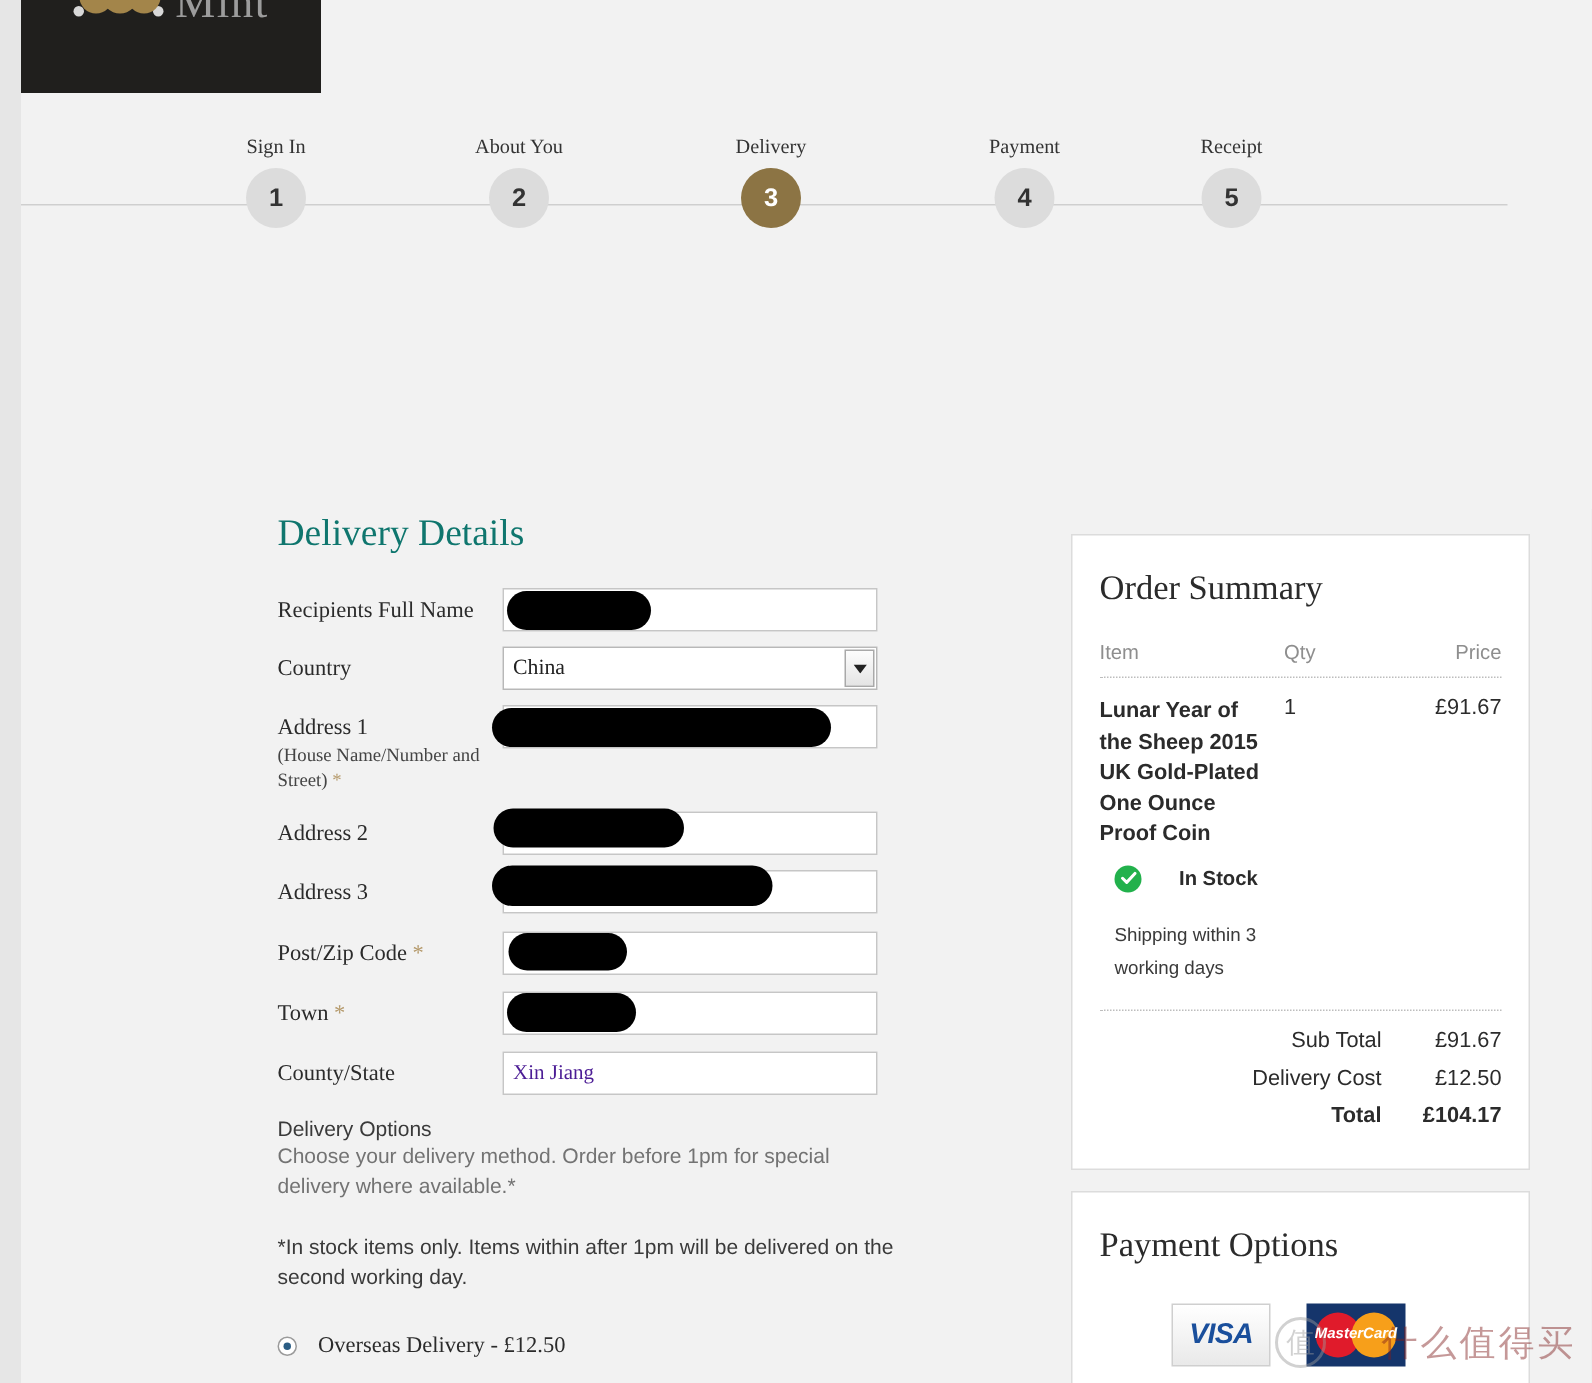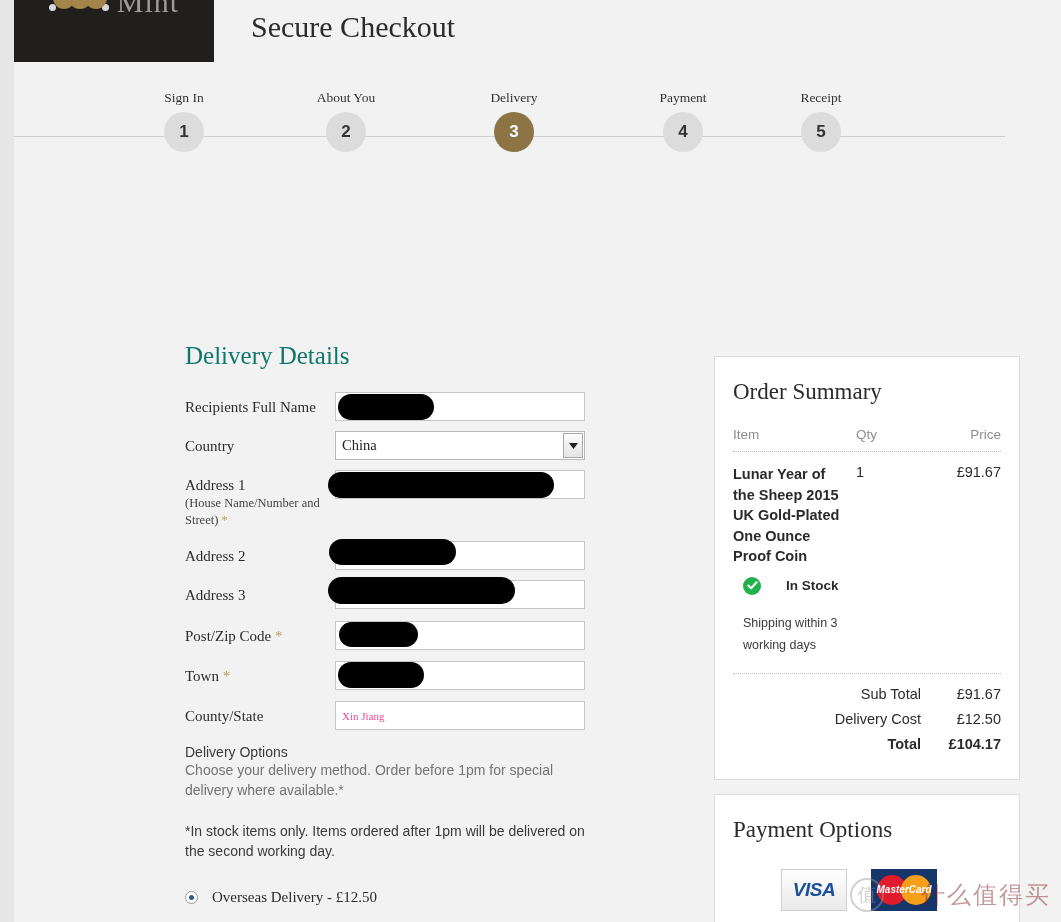--- a/index.html
+++ b/index.html
@@ -86,21 +86,21 @@
   .frow { display:flex; align-items:flex-start; margin-bottom:10px; }
   .flabel {
     width:150px; padding-top:5px; font-size:15px; color:#2b2b2b;
     font-family:"Liberation Serif", serif; line-height:1.35;
   }
   .flabel .sub { display:block; font-size:12.5px; color:#444; }
   .req { color:#b59a6c; }
   .fctrl { position:relative; width:250px; }
   .finput {
     width:250px; height:29px; border:1px solid #c6c6c6; background:#fff;
-    font-size:11px; color:#ec4899; padding:3px 6px;
+    font-size:14px; color:#4c1d95; padding:3px 6px;
     font-family:"Liberation Serif", serif;
   }
   .fselect {
     width:250px; height:29px; border:1px solid #b8b8b8; background:#fff;
     font-size:14.5px; color:#222; padding:3px 6px; position:relative;
     line-height:21px; font-family:"Liberation Serif", serif;
   }
   .sel-arrow {
     position:absolute; right:1px; top:1px; width:20px; height:25px;
     background:linear-gradient(#fdfdfd,#e4e4e4); border:1px solid #a9a9a9;
@@ -235,21 +235,20 @@
           <span class="b4"></span>
             <span class="b5"></span>
           <span class="b1"></span>
             <span class="b2"></span>
             <span class="b3"></span>
         </span>
         <span class="logo-word">Mint</span>
       </div>
     </div>
 
-    <div class="checkout-title">Secure Checkout</div>
 
   </div>
 
   <div class="stepper">
     <div class="stepper-line"></div>
 
     <div class="step" style="left:110px;">
       <div class="step-label">Sign In</div>
       <div class="step-circle">1</div>
     </div>
@@ -349,21 +348,21 @@
 
       <div class="frow" style="margin-top:11px;">
         <div class="flabel">County/State</div>
         <div class="fctrl">
           <input class="finput" type="text" value="Xin Jiang" style="">
         </div>
       </div>
 
       <div class="dopt-title">Delivery Options</div>
       <div class="dopt-text">Choose your delivery method. Order before 1pm for special delivery where available.*</div>
-      <div class="dopt-note">*In stock items only. Items ordered after 1pm will be delivered on the second working day.</div>
+      <div class="dopt-note">*In stock items only. Items within after 1pm will be delivered on the second working day.</div>
 
       <div class="radio-row">
         <span class="radio"></span>
         <span class="radio-label">Overseas Delivery - £12.50</span>
       </div>
 
       <div class="check-row">
 
         <span class="check-label">Check this box if one or more items in your order is a gift</span>
       </div>

